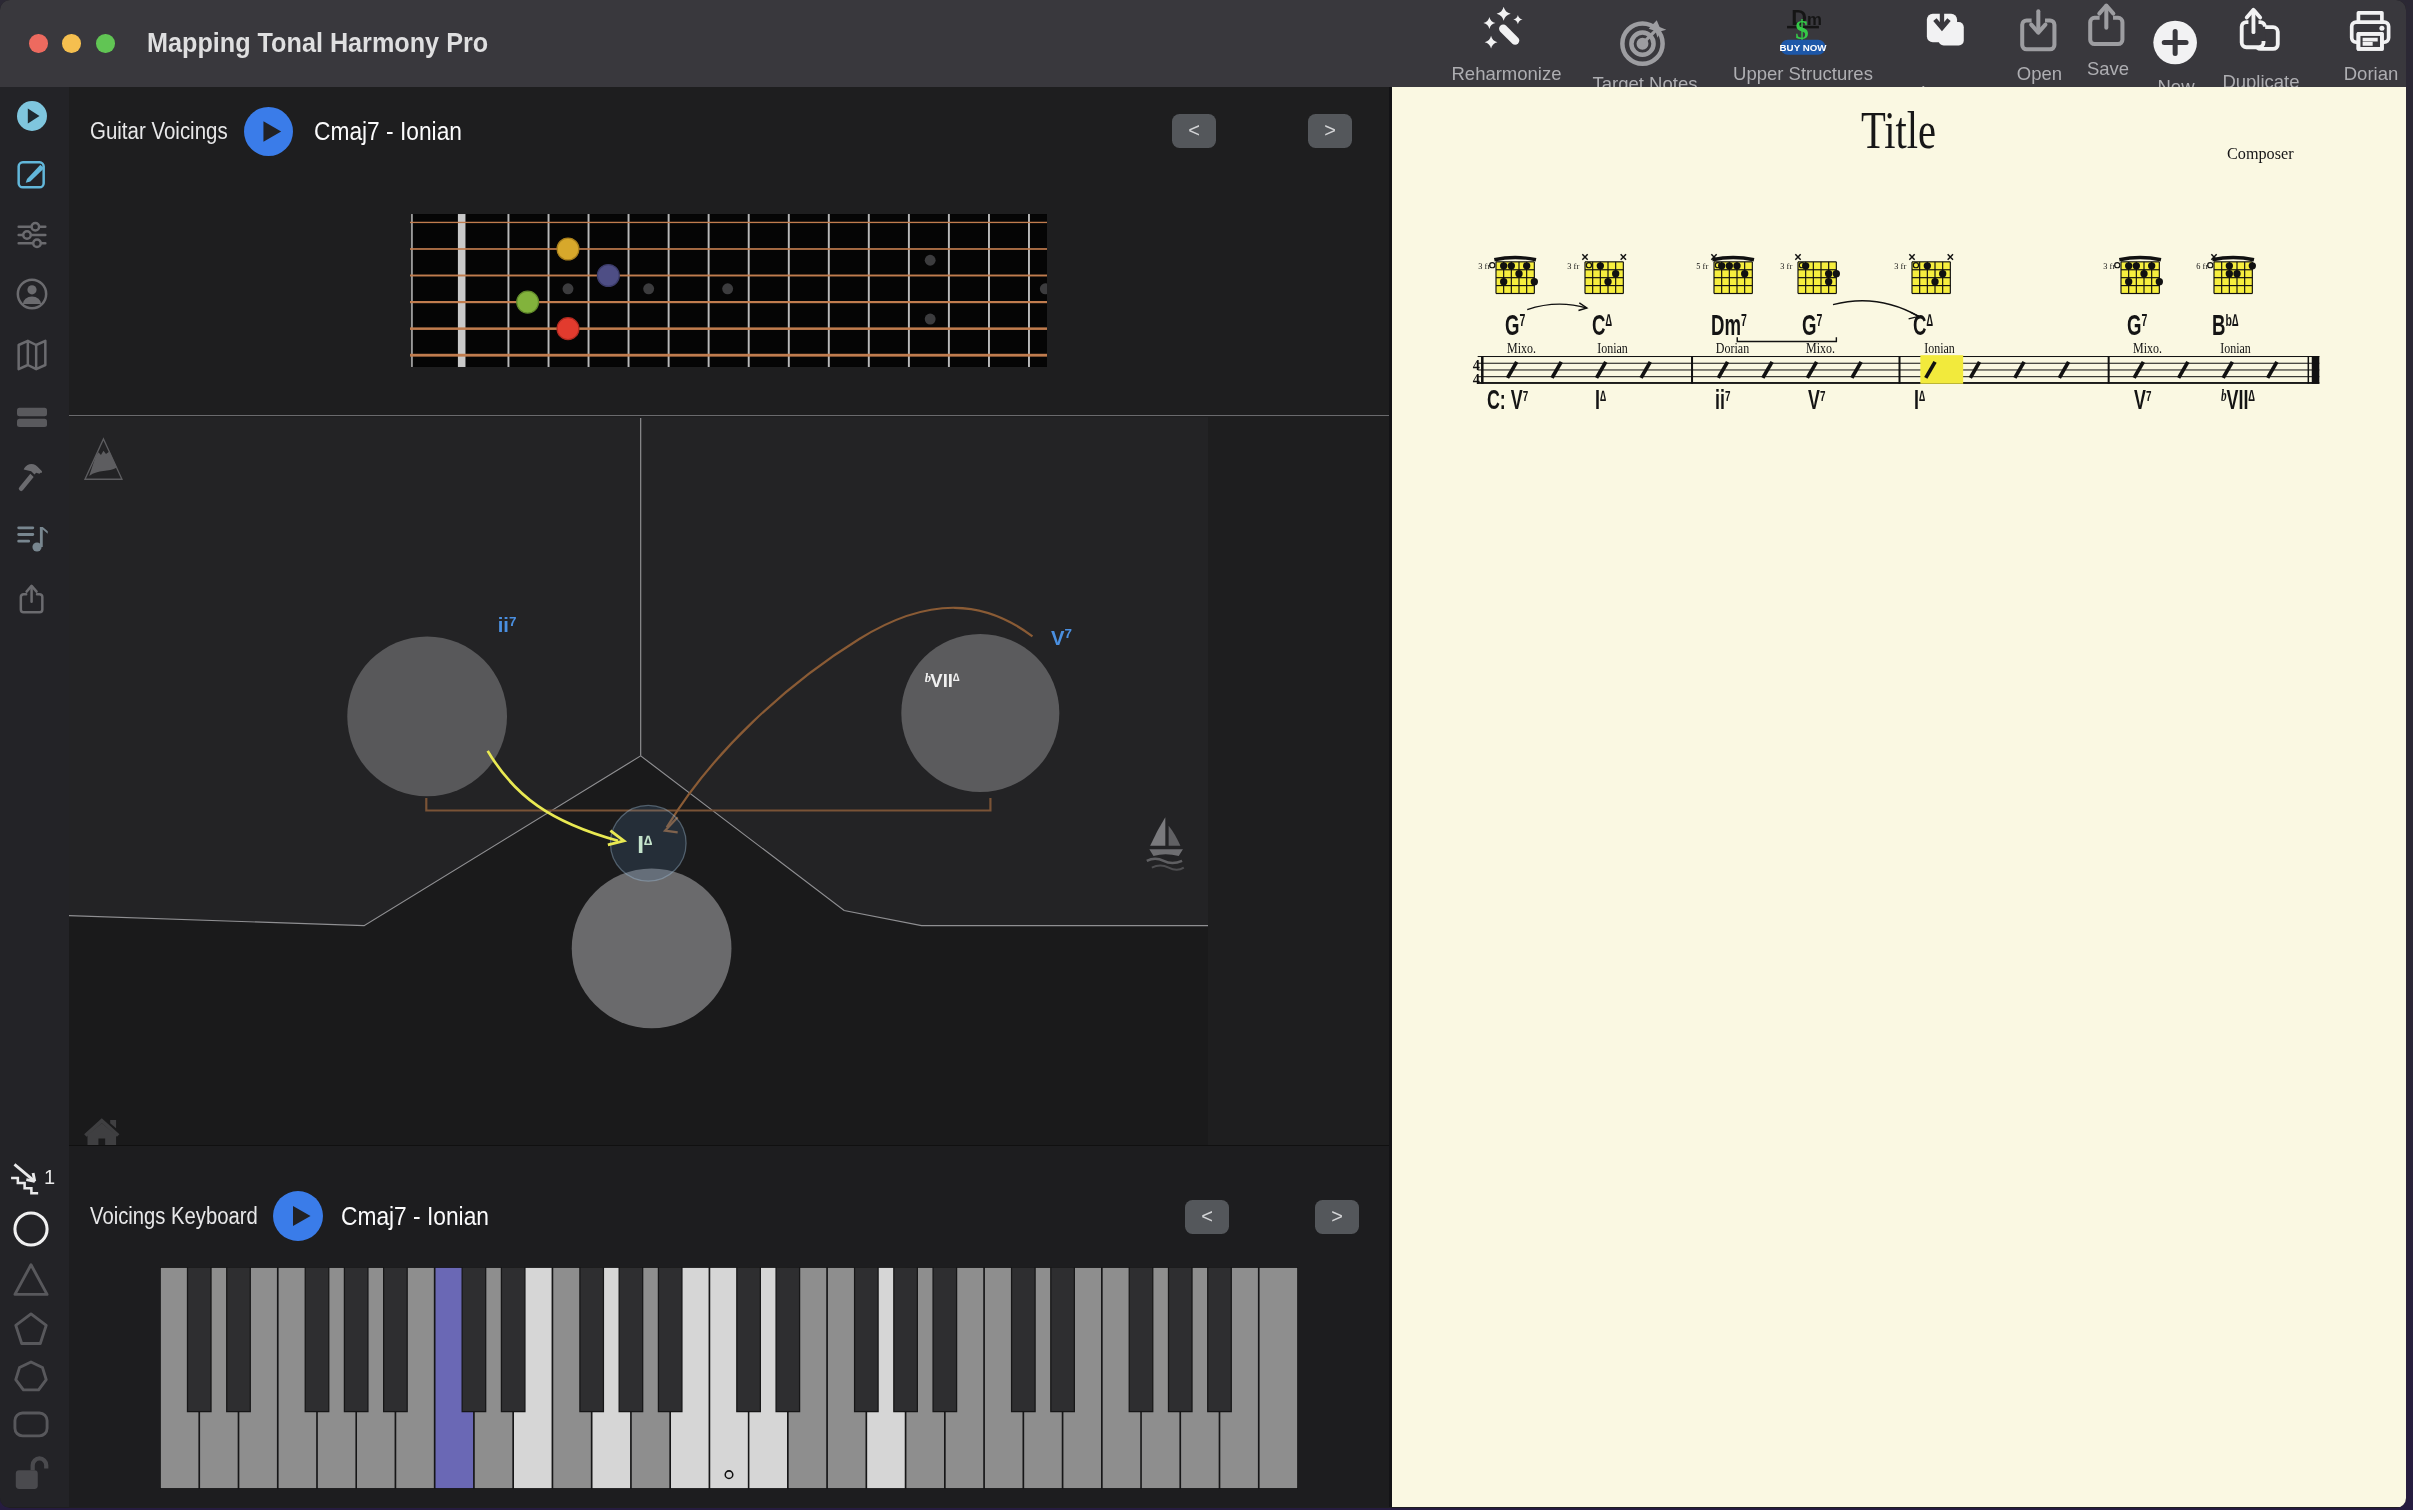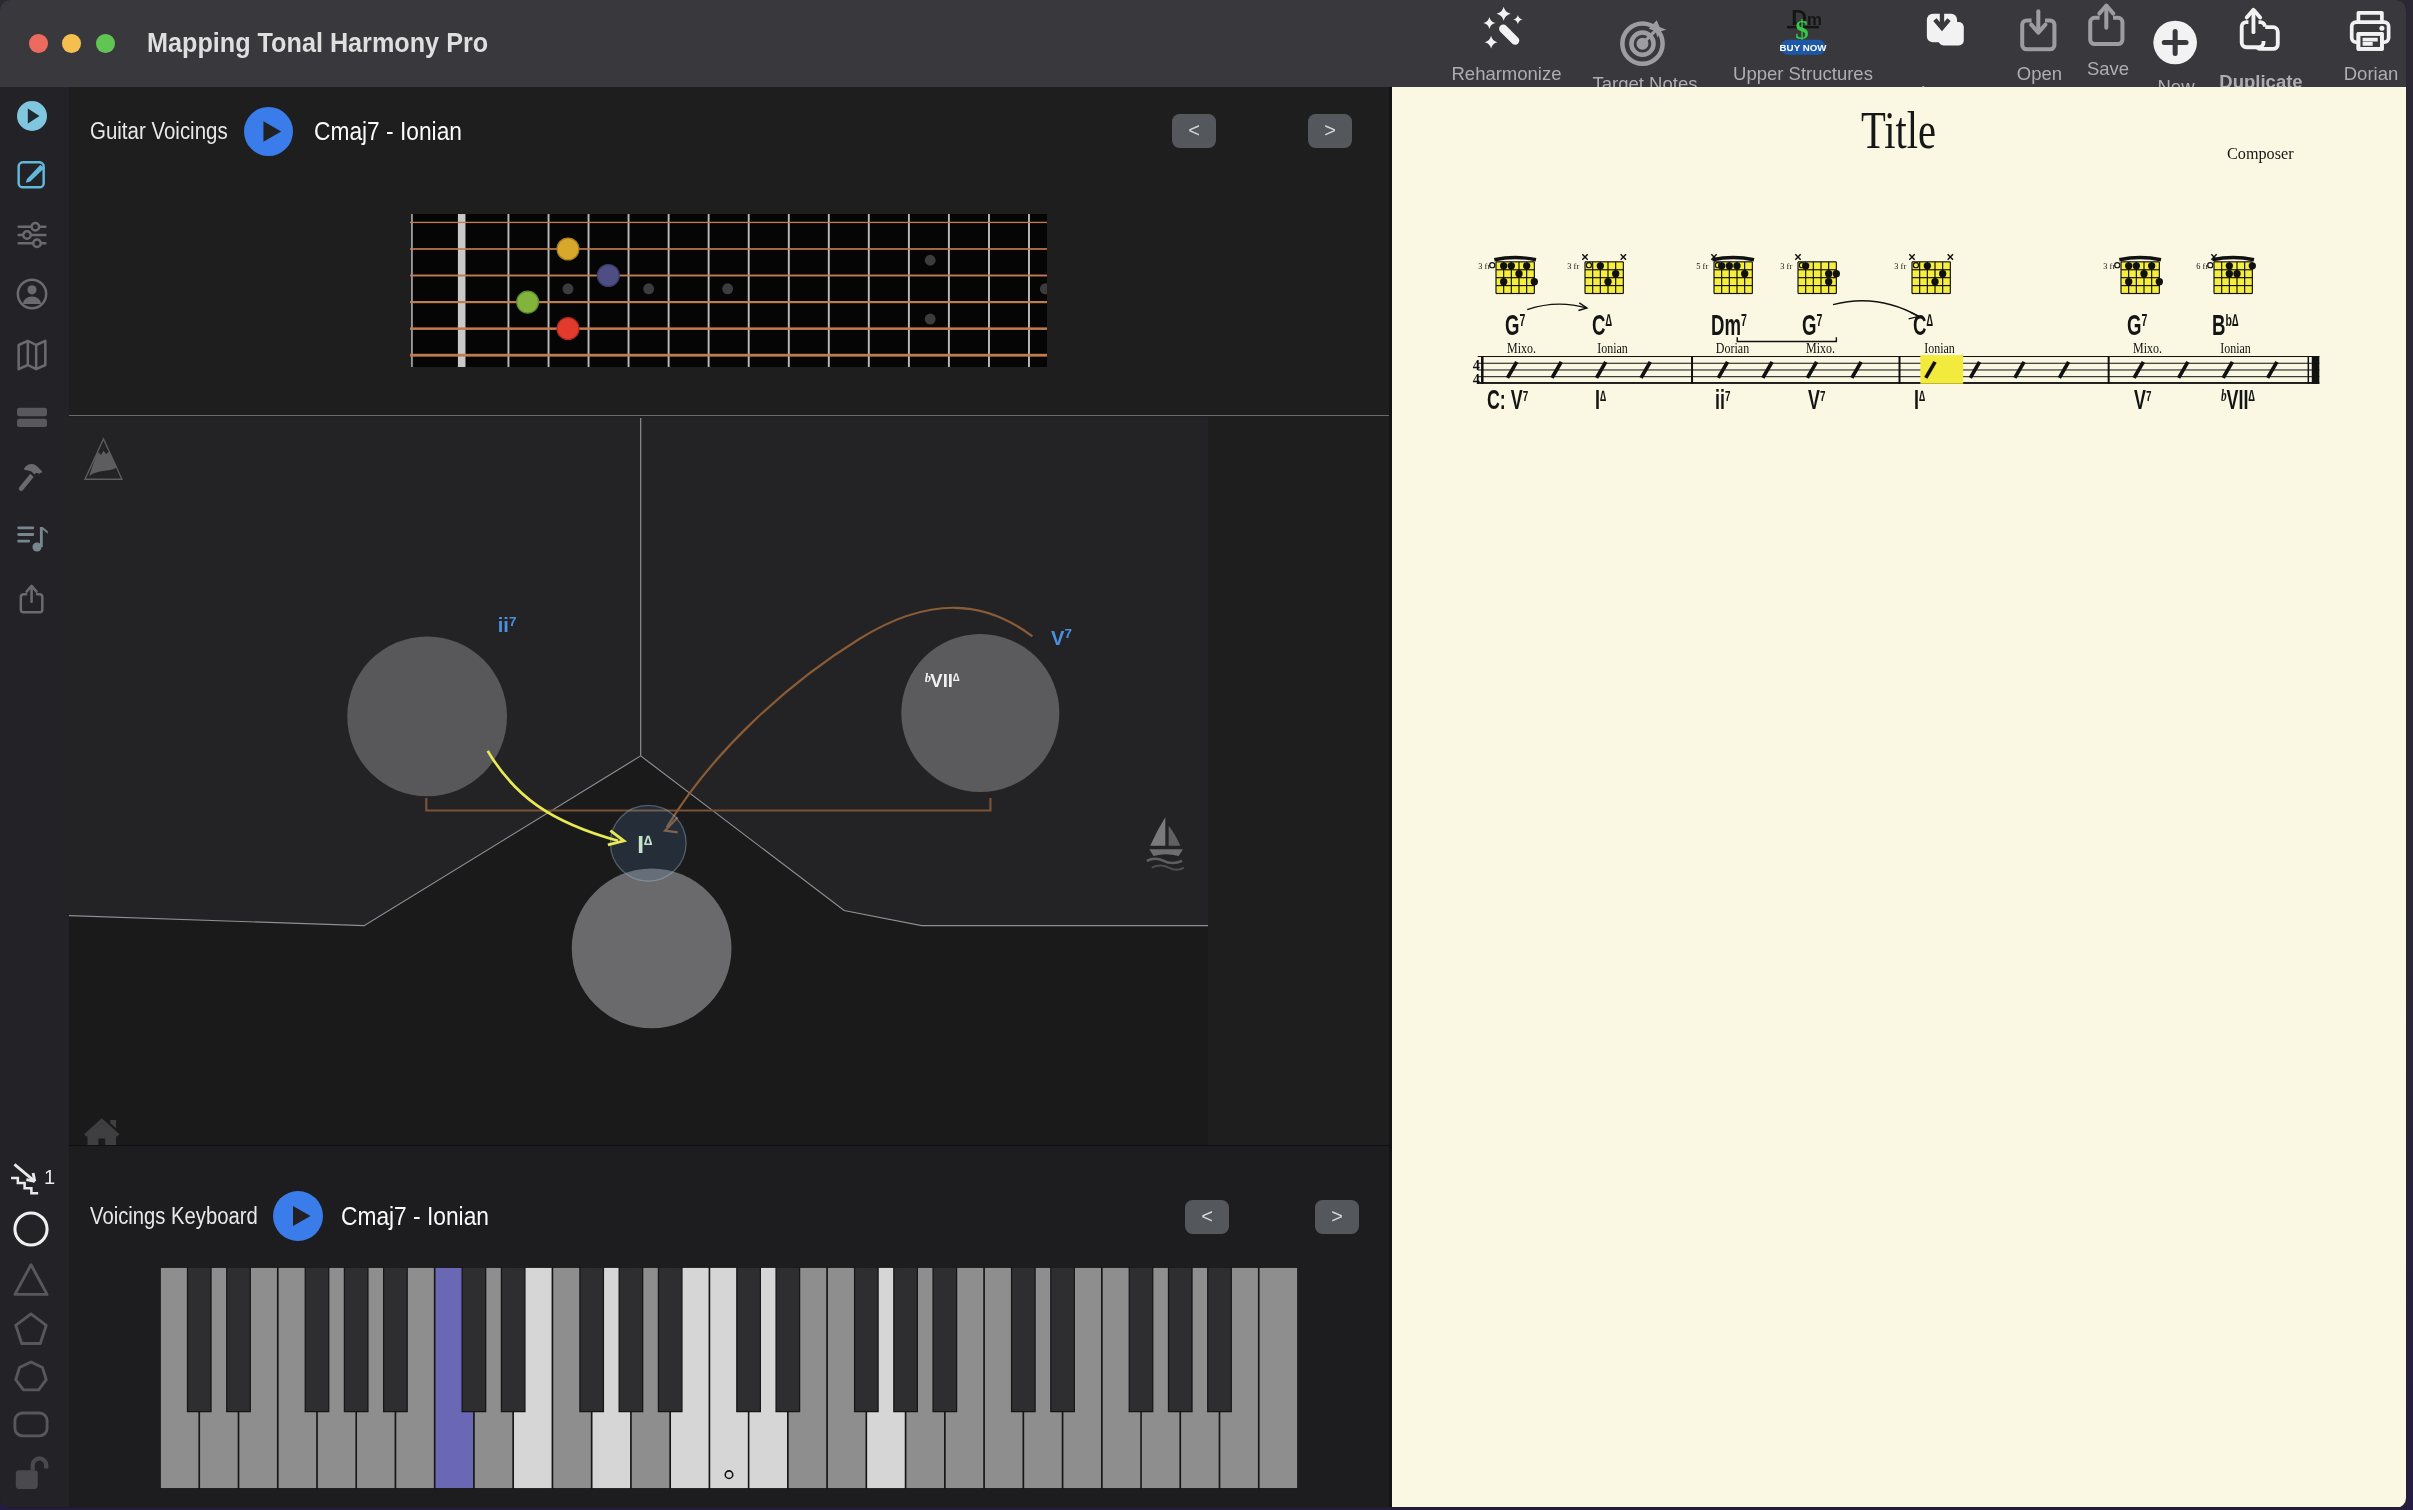--- a/index.html
+++ b/index.html
@@ -68,21 +68,21 @@
 <path d="M15.5 7.5 v13 M9 14 h13" stroke="#39383d" stroke-width="3" stroke-linecap="round"></path>
       </svg><div class="lbl" style="margin-top:1.7px;">New</div></div>
 <div class="abs" style="left:2198px;top:6.7px;width:126px;height:81px;text-align:center;"><svg width="54" height="52" viewBox="0 0 32 31">
         <g fill="none" stroke="#f2f2f3" stroke-width="2.3" stroke-linejoin="round">
 <rect x="13" y="12" width="13" height="13" rx="2.8"></rect>
 <rect x="4.5" y="7.5" width="14" height="16.5" rx="2.8" fill="#39383d" stroke="none"></rect>
 <path d="M14.5 9 h1 a2.8 2.8 0 0 1 2.8 2.8 M8.5 9 h-1.2 a2.8 2.8 0 0 0 -2.8 2.8 v9.4 a2.8 2.8 0 0 0 2.8 2.8 h7.4 a2.8 2.8 0 0 0 2.8 -2.8 v-1"></path>
 <path d="M11.5 15 v-12.5" stroke-linecap="round"></path>
           <path d="M7.5 6.3 l4 -4.6 4 4.6" stroke-linecap="round"></path>
         </g>
-      </svg><div class="lbl" style="margin-top:9px;font-weight:bold;">Duplicate</div></div>
+      </svg><div class="lbl" style="margin-top:9px;">Duplicate</div></div>
 <div class="abs" style="left:2329px;top:6.7px;width:84px;height:81px;text-align:center;"><svg width="54" height="52" viewBox="0 0 32 31">
         <g fill="none" stroke="#f2f2f3" stroke-width="2.2" stroke-linejoin="round">
 <path d="M8.5 9 v-5.5 h14 v5.5"></path>
 <rect x="4.5" y="9" width="22" height="12" rx="2.6"></rect>
 <rect x="8.5" y="16" width="14" height="9" fill="#39383d"></rect>
 <rect x="8.5" y="16" width="14" height="9"></rect>
 <path d="M11 19.5 h9 M11 22 h6"></path>
 <circle cx="22.5" cy="12.7" r="1.5" fill="#f2f2f3" stroke="none"></circle>
         </g>
       </svg><div class="lbl" style="margin-top:1.7px;">Dorian</div></div>

